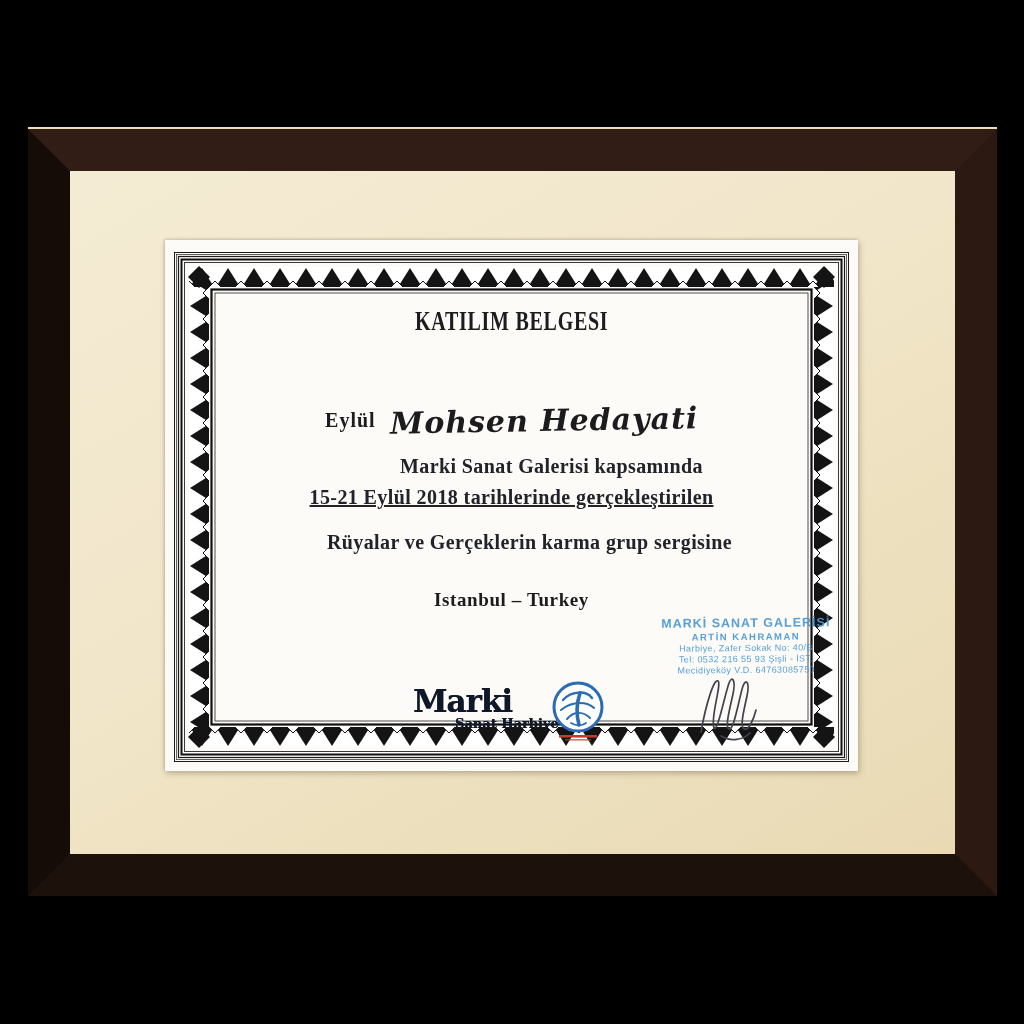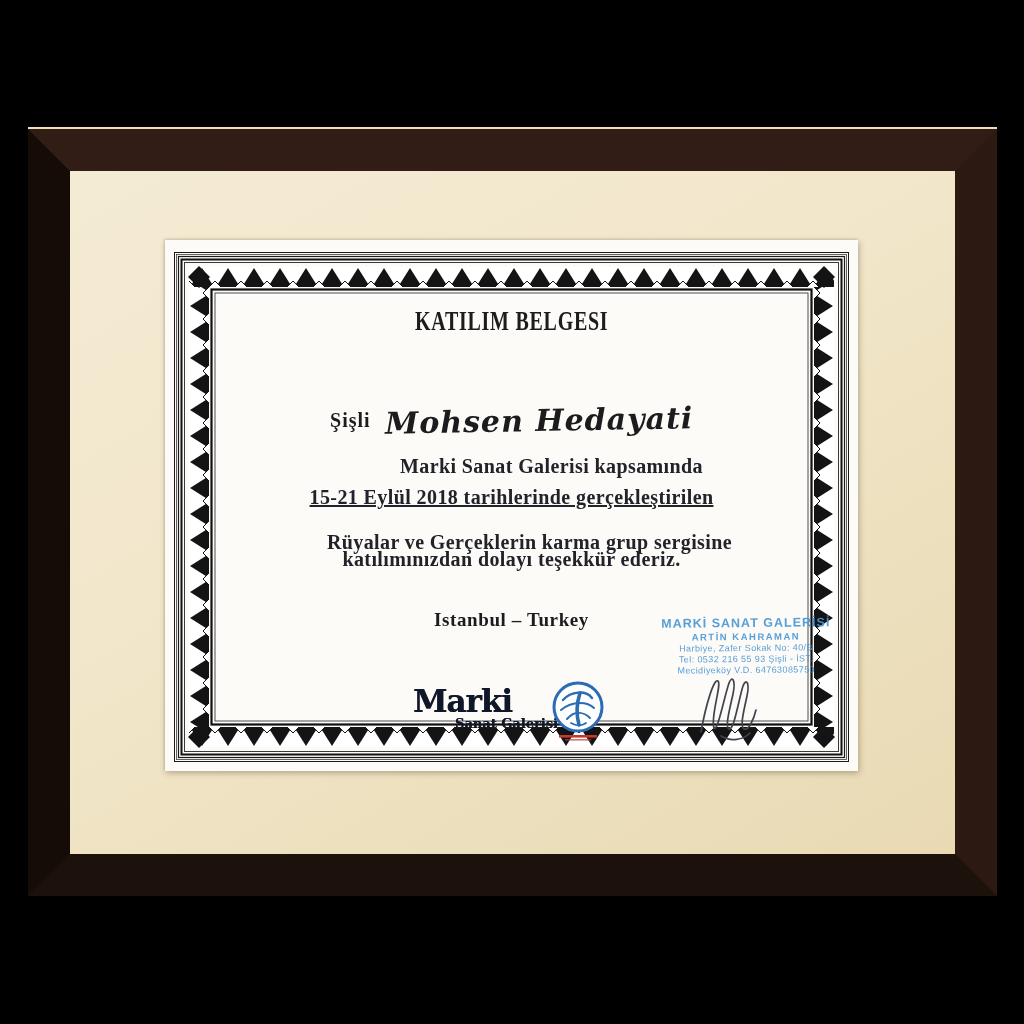--- a/index.html
+++ b/index.html
@@ -28,21 +28,21 @@
     font-family:"Liberation Serif",serif;}
   .title{top:66px;font-size:27px;font-weight:bold;letter-spacing:1px;}
   .title span{display:inline-block;transform:scaleX(.74);transform-origin:center;}
   .salut-row{top:163px;}
   .salut{font-size:20px;font-weight:bold;letter-spacing:1px;vertical-align:middle;}
   .recipient{font-family:"DejaVu Serif",serif;font-style:italic;font-weight:bold;
     font-size:30px;letter-spacing:1px;margin-left:10px;vertical-align:middle;
     display:inline-block;transform:rotate(-1deg);}
   .body-line{font-size:20px;font-weight:bold;letter-spacing:.4px;color:#22222a;}
   .bl0{top:215px;margin-left:40px;} .bl1{top:246px;text-decoration:underline;} .bl2{top:291px;padding-left:36px;} .bl3{top:308px;}
-  .location{top:369px;font-size:19px;font-weight:bold;letter-spacing:.6px;}
+  .location{top:349px;font-size:19px;font-weight:bold;letter-spacing:.6px;}
 
   
   .stamp{position:absolute;left:486px;top:376px;width:190px;text-align:center;
     font-family:"Liberation Sans",sans-serif;color:#4a97d6;
     transform:rotate(-.5deg);opacity:.92;}
   .stamp .s0{font-size:12.5px;font-weight:bold;letter-spacing:1px;line-height:15px;}
   .stamp .s1{font-size:9.5px;font-weight:bold;letter-spacing:1.5px;line-height:12px;}
   .stamp .s2,.stamp .s3,.stamp .s4{font-size:9px;letter-spacing:.4px;line-height:11px;}
 
   
@@ -111,46 +111,45 @@
 
             <rect x="37.5" y="37.5" width="600" height="435" fill="none" stroke="#111111" stroke-width="2.2"></rect>
             <rect x="41" y="41" width="593" height="428" fill="none" stroke="#3a3a3a" stroke-width="0.9"></rect>
           </svg>
 
           <div class="ctext title">
             <span>KATILIM BELGESI</span>
           </div>
 
           <div class="ctext salut-row">
-            <span class="salut">Şişli</span>
+            <span class="salut">Eylül</span>
             <span class="recipient">Mohsen Hedayati</span>
           </div>
 
           <div class="ctext body-line bl0">Marki Sanat Galerisi kapsamında</div>
           <div class="ctext body-line bl1">15-21 Eylül 2018 tarihlerinde gerçekleştirilen</div>
           <div class="ctext body-line bl2">Rüyalar ve Gerçeklerin karma grup sergisine</div>
-          <div class="ctext body-line bl3">katılımınızdan dolayı teşekkür ederiz.</div>
 
           <div class="ctext location">Istanbul – Turkey</div>
 
           <div class="stamp">
             <div class="s0">MARKİ SANAT GALERİSİ</div>
             <div class="s1">ARTİN KAHRAMAN</div>
             <div class="s2">Harbiye, Zafer Sokak No: 40/B</div>
             <div class="s3">Tel: 0532 216 55 93 Şişli - İST.</div>
             <div class="s4">Mecidiyeköy V.D. 64763085750</div>
           </div>
 
           <svg class="signature" width="78" height="76" viewBox="0 0 78 76">
             <path d="M8,62 C13,34 21,8 25,11 C29,14 17,48 21,58 C24,64 31,28 36,13 C39,5 43,10 40,24 C36,42 32,57 36,59 C41,61 46,28 50,16 C53,8 57,12 54,26 C50,44 47,57 51,59 C56,61 61,48 63,40 M28,66 C38,72 50,70 57,63" fill="none" stroke="#43434d" stroke-width="1.7" stroke-linecap="round"></path>
           </svg>
 
           <div class="marki">
             <div class="marki-name">Marki</div>
-            <div class="marki-sub">Sanat Galerisi</div>
+            <div class="marki-sub">Sanat Harbiye</div>
           </div>
 
           <svg class="emblem" width="62" height="66" viewBox="0 0 62 66">
             <circle cx="31" cy="29" r="24" fill="#ffffff" stroke="#2a6db5" stroke-width="3"></circle>
             <path d="M16,22 C24,13 39,12 45,20" fill="none" stroke="#2a6db5" stroke-width="2.4" stroke-linecap="round"></path>
             <path d="M14,32 C26,22 41,24 47,30" fill="none" stroke="#2a6db5" stroke-width="2" stroke-linecap="round"></path>
             <path d="M20,41 C28,32 37,34 43,40" fill="none" stroke="#2a6db5" stroke-width="2" stroke-linecap="round"></path>
             <path d="M33,15 C29,27 29,36 32,47" fill="none" stroke="#2a6db5" stroke-width="3.6" stroke-linecap="round"></path>
             <path d="M24,45 C29,48 35,48 39,45" fill="none" stroke="#2a6db5" stroke-width="1.8" stroke-linecap="round"></path>
             <rect x="12" y="57" width="38" height="2.6" fill="#c43b2e"></rect>

